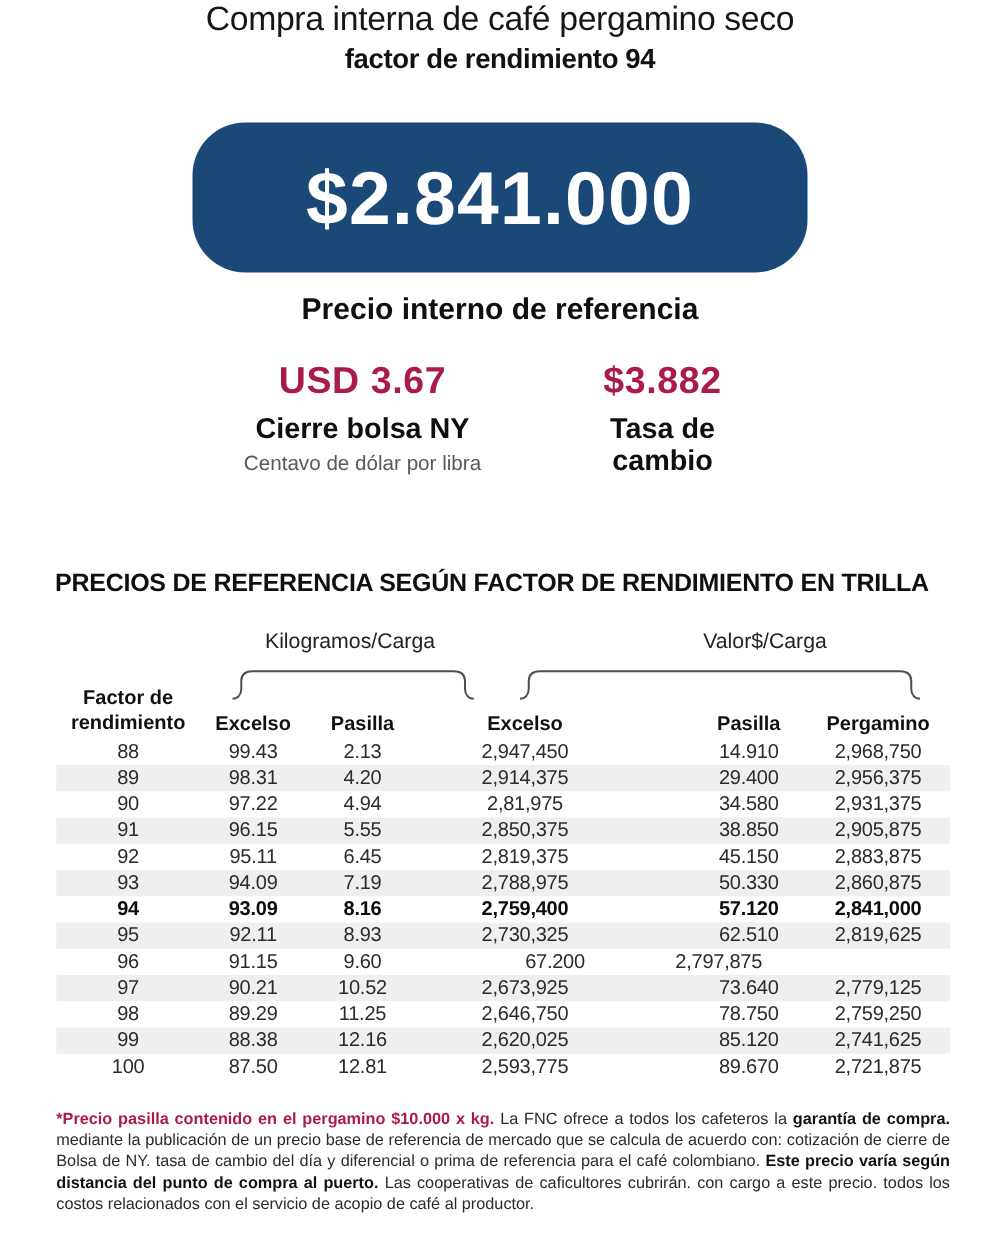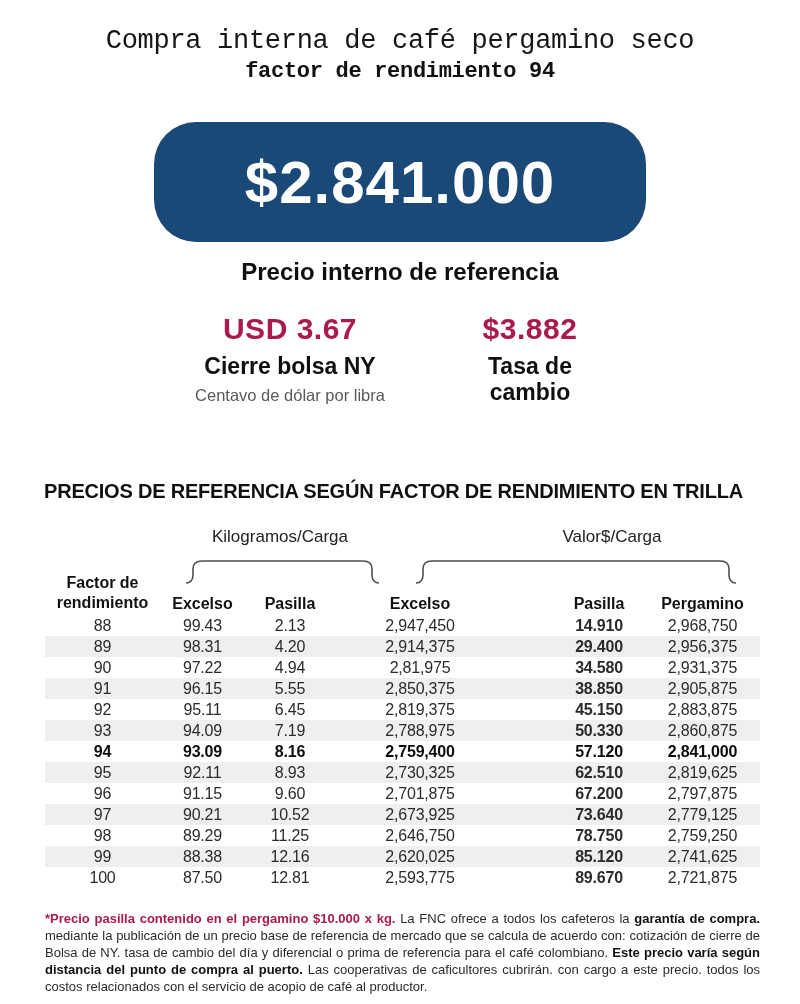--- a/index.html
+++ b/index.html
@@ -9,21 +9,21 @@
     --gray: #58595b;
     --stripe: #efefef;
   }
   * { margin: 0; padding: 0; box-sizing: border-box; }
   html, body { background: #ffffff; }
   body {
     width: 800px; height: 1004px; overflow: hidden;
     font-family: "Liberation Sans", "DejaVu Sans", sans-serif;
     color: var(--ink);
   }
-  .title-block { padding-top: 26px; text-align: center; font-family: Liberation Mono, monospace; }
+  .title-block { text-align: center; }
   .title-line1 { font-size: 27px; font-weight: 400; letter-spacing: -0.3px; color: #161616; }
   .title-line2 { font-size: 22px; font-weight: 800; letter-spacing: -0.3px; color: #111; margin-top: 3px; }
 
   .price-pill {
     width: 492px; height: 120px; margin: 38px auto 0;
     background: var(--navy); border-radius: 42px;
     display: flex; align-items: center; justify-content: center;
   }
   .price-amount { color: #ffffff; font-size: 60px; font-weight: 800; letter-spacing: 1px; }
   .price-caption { text-align: center; margin-top: 16px; font-size: 24px; font-weight: 800; color: #0f0f0f; }
@@ -62,21 +62,21 @@
   .col-head .ch { position: relative; z-index: 2; }
 
   .trow {
     display: grid; grid-template-columns: 115px 85px 90px 170px 140px 115px;
     height: 21px; line-height: 21px; font-size: 16px; color: #2b2b2b;
     letter-spacing: -0.2px;
   }
   .trow.stripe { background: var(--stripe); }
   .trow.hl { font-weight: 800; color: #0c0c0c; }
   .cell { text-align: center; }
-  .cell.c5 { padding-left: 48px; font-weight: bold; }
+  .cell.c5 { padding-left: 48px; }
 
   .footnote {
     margin: 22px 44px 0 45px; width: 715px;
     font-size: 13px; line-height: 17px; text-align: justify; color: #2a2a2a;
   }
   .fn-boldred { color: var(--crimson); font-weight: 800; }
   .fn-bold { font-weight: 800; color: #111; }
   .fn-normal { font-weight: 400; }
 </style>
 </head>
@@ -197,21 +197,20 @@
           <div class="cell c2">92.11</div>
           <div class="cell c3">8.93</div>
           <div class="cell c4">2,730,325</div>
           <div class="cell c5">62.510</div>
           <div class="cell c6">2,819,625</div>
         </div>
         <div class="trow">
           <div class="cell c1">96</div>
           <div class="cell c2">91.15</div>
           <div class="cell c3">9.60</div>
-          <div class="cell c4">2,701,875</div>
           <div class="cell c5">67.200</div>
           <div class="cell c6">2,797,875</div>
         </div>
         <div class="trow stripe">
           <div class="cell c1">97</div>
           <div class="cell c2">90.21</div>
           <div class="cell c3">10.52</div>
           <div class="cell c4">2,673,925</div>
           <div class="cell c5">73.640</div>
           <div class="cell c6">2,779,125</div>

